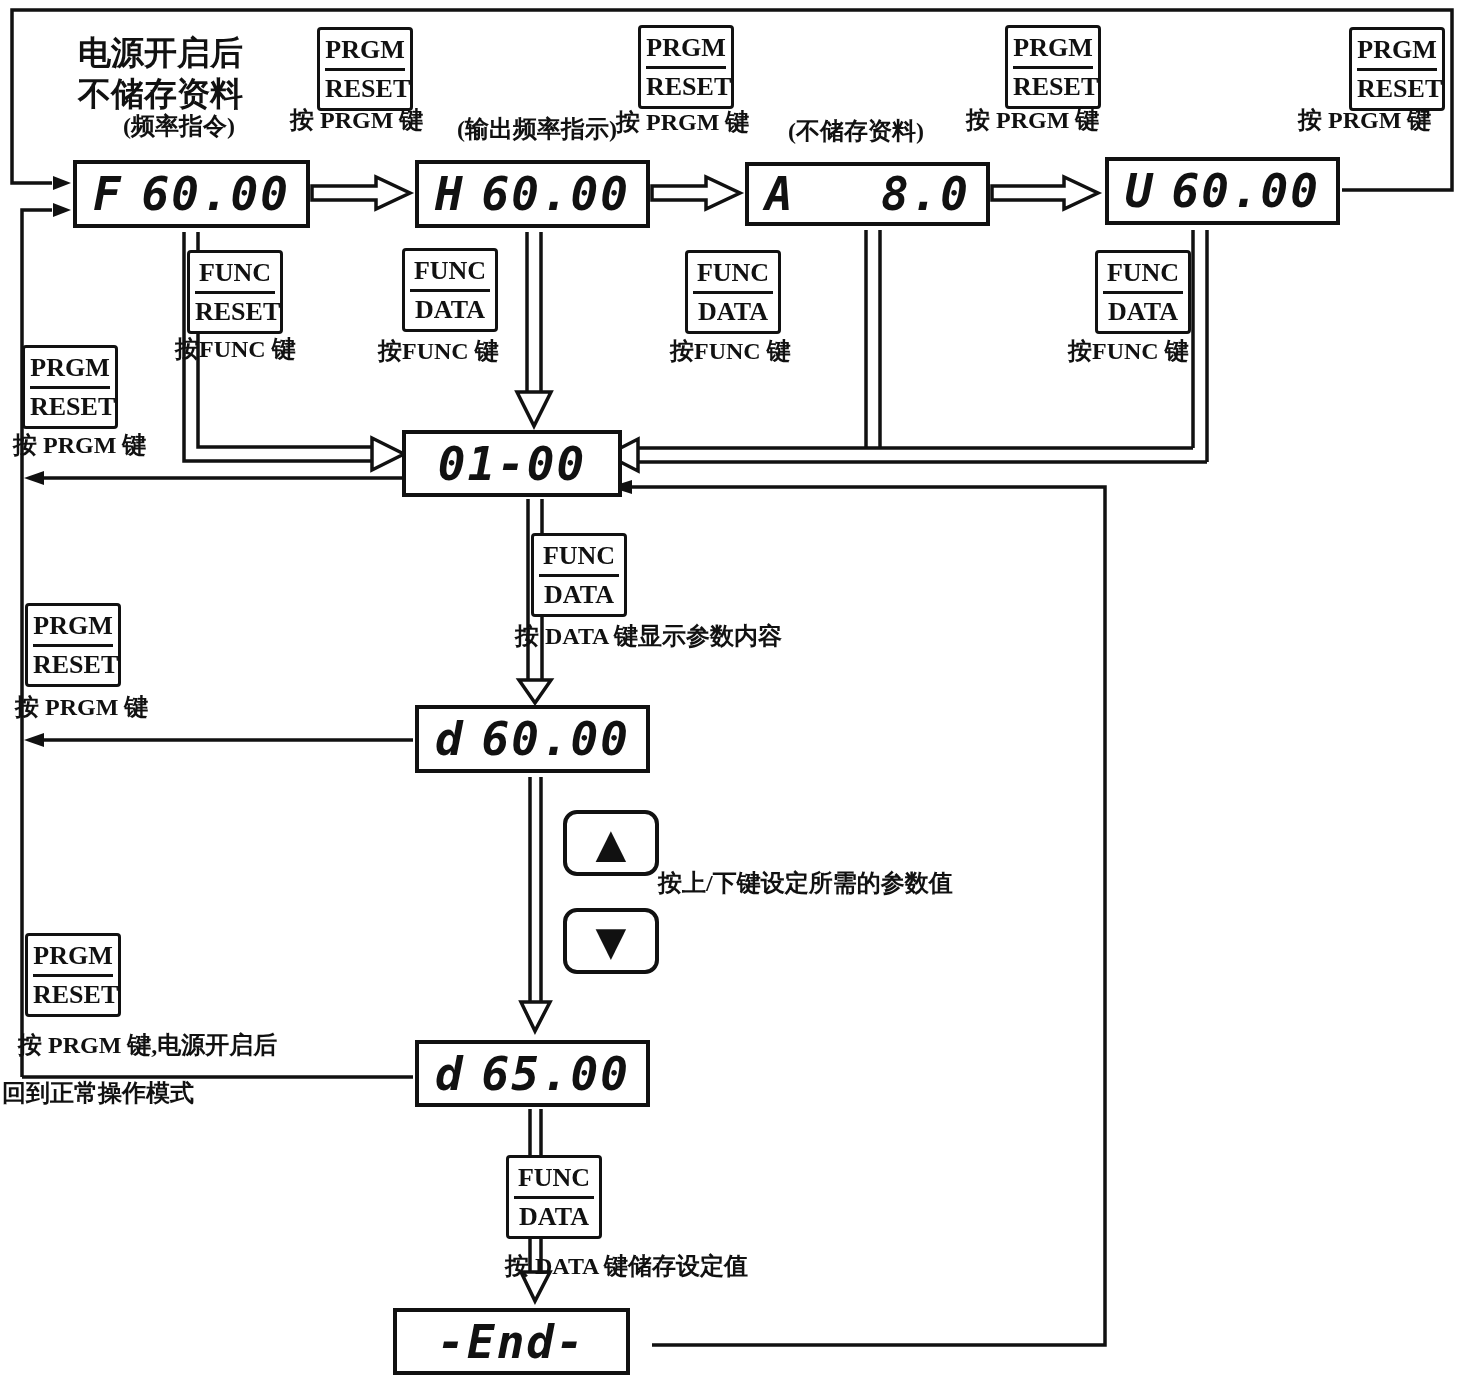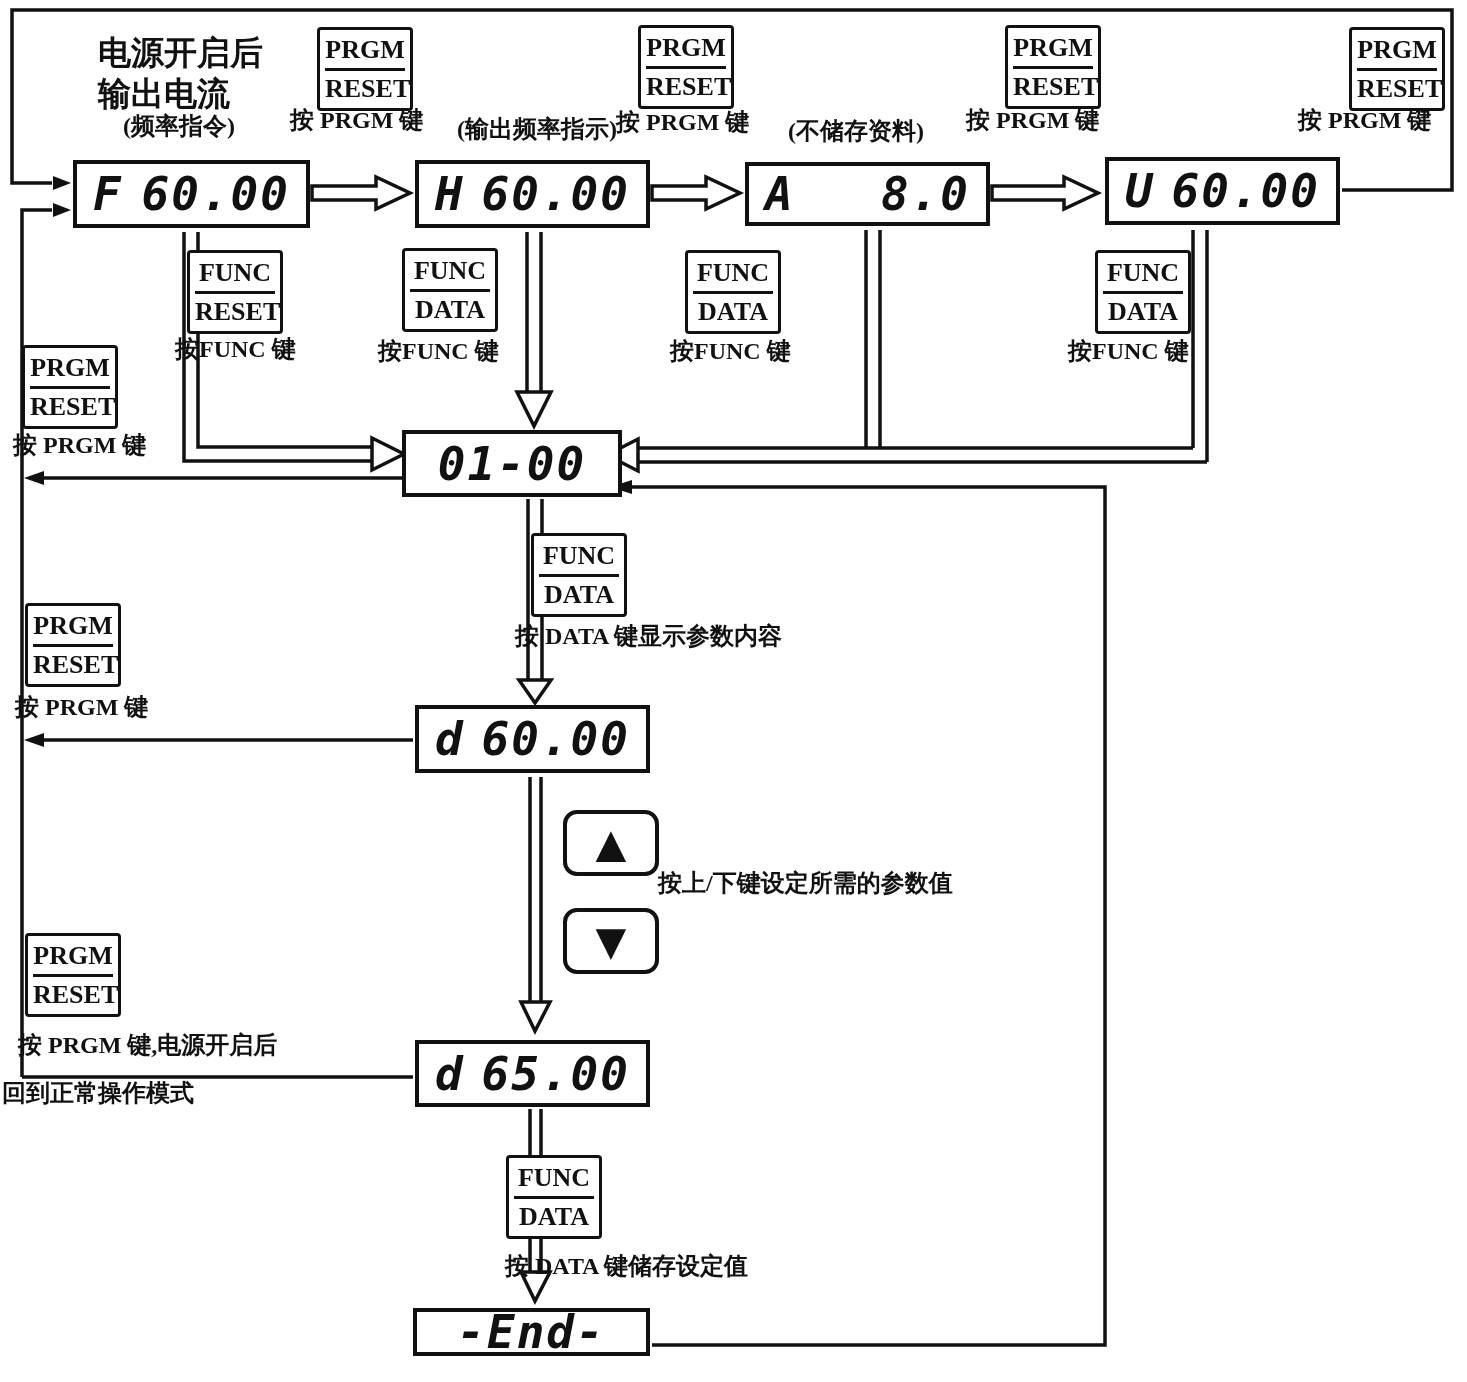--- a/index.html
+++ b/index.html
@@ -48,41 +48,41 @@
   .note.big{font-size:33px;line-height:1.25;}
 
   
   #disp-f{left:73px;top:160px;width:237px;height:68px;}
   #disp-h{left:415px;top:160px;width:235px;height:68px;}
   #disp-a{left:745px;top:162px;width:245px;height:64px;}
   #disp-u{left:1105px;top:157px;width:235px;height:68px;}
   #disp-param{left:402px;top:430px;width:220px;height:67px;}
   #disp-d1{left:415px;top:705px;width:235px;height:68px;}
   #disp-d2{left:415px;top:1040px;width:235px;height:67px;}
-  #disp-end{left:413px;top:1308px;width:237px;height:48px;}
+  #disp-end{left:393px;top:1308px;width:237px;height:67px;}
 
   
   #key-prgm-1{left:317px;top:27px;}
   #key-prgm-2{left:638px;top:25px;}
   #key-prgm-3{left:1005px;top:25px;}
   #key-prgm-4{left:1349px;top:27px;}
   #key-prgm-5{left:22px;top:345px;}
   #key-prgm-6{left:25px;top:603px;}
   #key-prgm-7{left:25px;top:933px;}
   #key-funcreset{left:187px;top:250px;}
   #key-funcdata-h{left:402px;top:248px;}
   #key-funcdata-a{left:685px;top:250px;}
   #key-funcdata-u{left:1095px;top:250px;}
   #key-funcdata-param{left:531px;top:533px;}
   #key-funcdata-d2{left:506px;top:1155px;}
   #key-up{left:563px;top:810px;}
   #key-down{left:563px;top:908px;}
 
   
-  #note-poweron{left:78px;top:33px;margin-left:20px;}
+  #note-poweron{left:78px;top:33px;}
   #lab-freqcmd{left:123px;top:113px;}
   #lab-outfreq{left:457px;top:116px;}
   #lab-outcur{left:788px;top:118px;}
   #note-prgm-1{left:290px;top:107px;}
   #note-prgm-2{left:616px;top:109px;}
   #note-prgm-3{left:966px;top:107px;}
   #note-prgm-4{left:1298px;top:107px;}
   #note-func-f{left:175px;top:336px;}
   #note-func-h{left:378px;top:338px;}
   #note-func-a{left:670px;top:338px;}
@@ -177,21 +177,21 @@
     </g>
 
     <g>
       <path d="M652,1345 H1105 V487 H632"></path>
       <polygon class="solid" points="610,487 632,480 632,494"></polygon>
     </g>
   </svg>
 
   <div class="note big" id="note-poweron">
     <span>电源开启后</span><br>
-    <span>输出电流</span>
+    <span>不储存资料</span>
   </div>
   <div class="note" id="lab-freqcmd">(频率指令)</div>
   <div class="note" id="lab-outfreq">(输出频率指示)</div>
   <div class="note" id="lab-outcur">(不储存资料)</div>
 
   <div class="disp split" id="disp-f">
     <span class="lcd">F</span>
     <span class="lcd">60.00</span>
   </div>
   <div class="disp split" id="disp-h">

